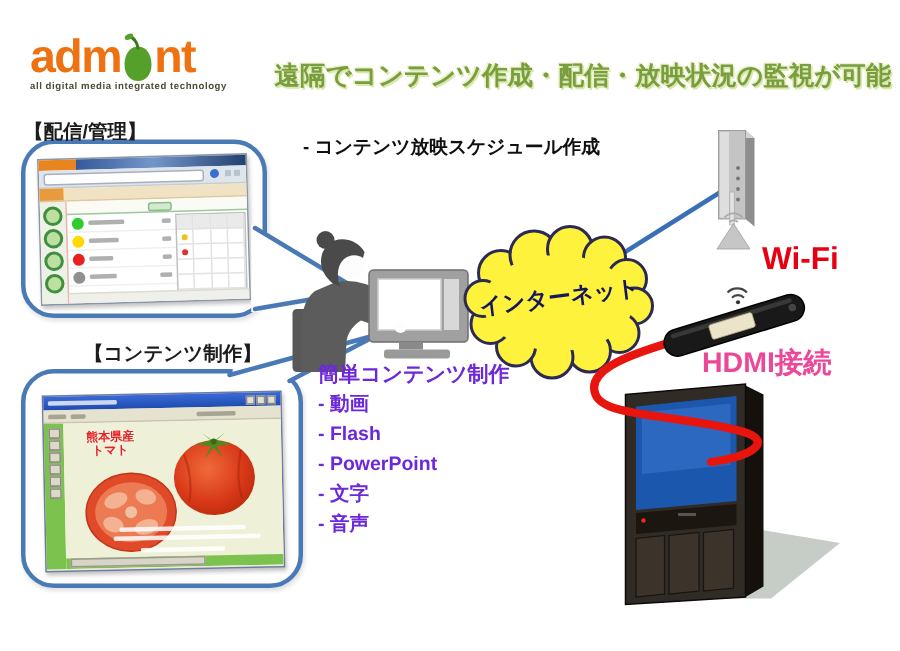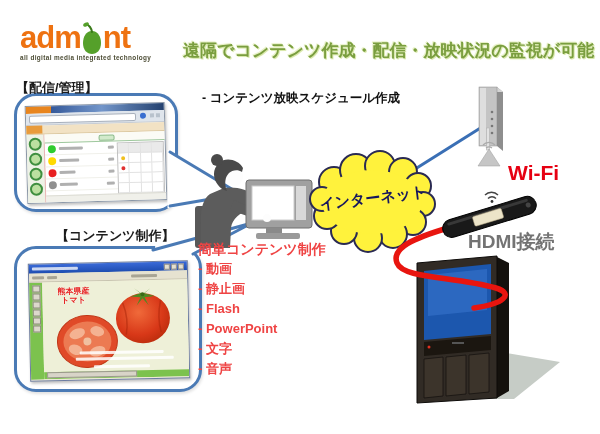--- a/index.html
+++ b/index.html
@@ -72,30 +72,30 @@
   .w2-canvas svg{position:absolute;left:0;top:0;width:100%;height:100%;}
   .slide-title{position:absolute;left:7px;top:5px;width:48px;text-align:center;color:#e62020;font-weight:bold;
                font-size:8px;line-height:9px;text-shadow:0 0 2px #fff;z-index:2;}
   .w2-strip{position:absolute;left:0;right:0;bottom:0;height:7px;background:#7cc24e;z-index:3;}
   .w2-scroll{position:absolute;left:3px;bottom:1.5px;width:88px;height:4px;background:#d8d4c8;border:1px solid #9a9a8a;}
 
   
   .pc-desc{position:absolute;left:186px;top:86px;z-index:8;color:#101010;}
   .pc-title{font-size:13.5px;font-weight:bold;}
   .pc-line{font-size:12.5px;font-weight:bold;margin-top:4px;margin-left:16px;}
-  .create-desc{position:absolute;left:198px;top:241px;z-index:8;color:#ef4444;}
+  .create-desc{position:absolute;left:212px;top:241px;z-index:8;color:#6d28d9;}
   .cd-title{font-size:14px;font-weight:bold;}
   .cd-sub{font-size:13px;font-weight:bold;margin-top:2px;margin-bottom:5px;}
   .mat{font-size:13px;font-weight:bold;line-height:20px;}
 
   
   .cloud-label{position:absolute;left:317px;top:189px;width:112px;text-align:center;transform:rotate(-7deg);
                font-size:15px;font-weight:bold;color:#16165e;z-index:8;}
   .wifi-label{position:absolute;left:508px;top:161px;font-size:21px;font-weight:bold;color:#e60012;z-index:8;}
-  .hdmi-label{position:absolute;left:468px;top:229px;font-size:19px;font-weight:bold;color:#737373;z-index:8;}
+  .hdmi-label{position:absolute;left:468px;top:229px;font-size:19px;font-weight:bold;color:#ec4899;z-index:8;}
 
   .overlay{position:absolute;left:0;top:0;z-index:5;pointer-events:none;}
 </style>
 </head>
 <body>
 
 <div class="stage">
 
   <div class="logo">
     <div class="logo-row">
@@ -250,21 +250,20 @@
     </div>
   </div>
 
   <div class="pc-desc">
     <div class="pc-line">- コンテンツ放映スケジュール作成</div>
   </div>
 
   <div class="create-desc">
     <div class="cd-title">簡単コンテンツ制作</div>
     <div class="mat">- 動画</div>
-    <div class="mat">- 静止画</div>
     <div class="mat">- Flash</div>
     <div class="mat">- PowerPoint</div>
     <div class="mat">- 文字</div>
     <div class="mat">- 音声</div>
   </div>
 
   <svg class="overlay" width="600" height="434" viewBox="0 0 600 434">
 
     <g>
       <line x1="170.5" y1="150" x2="170.5" y2="208" stroke="#fff" stroke-width="6"></line>

